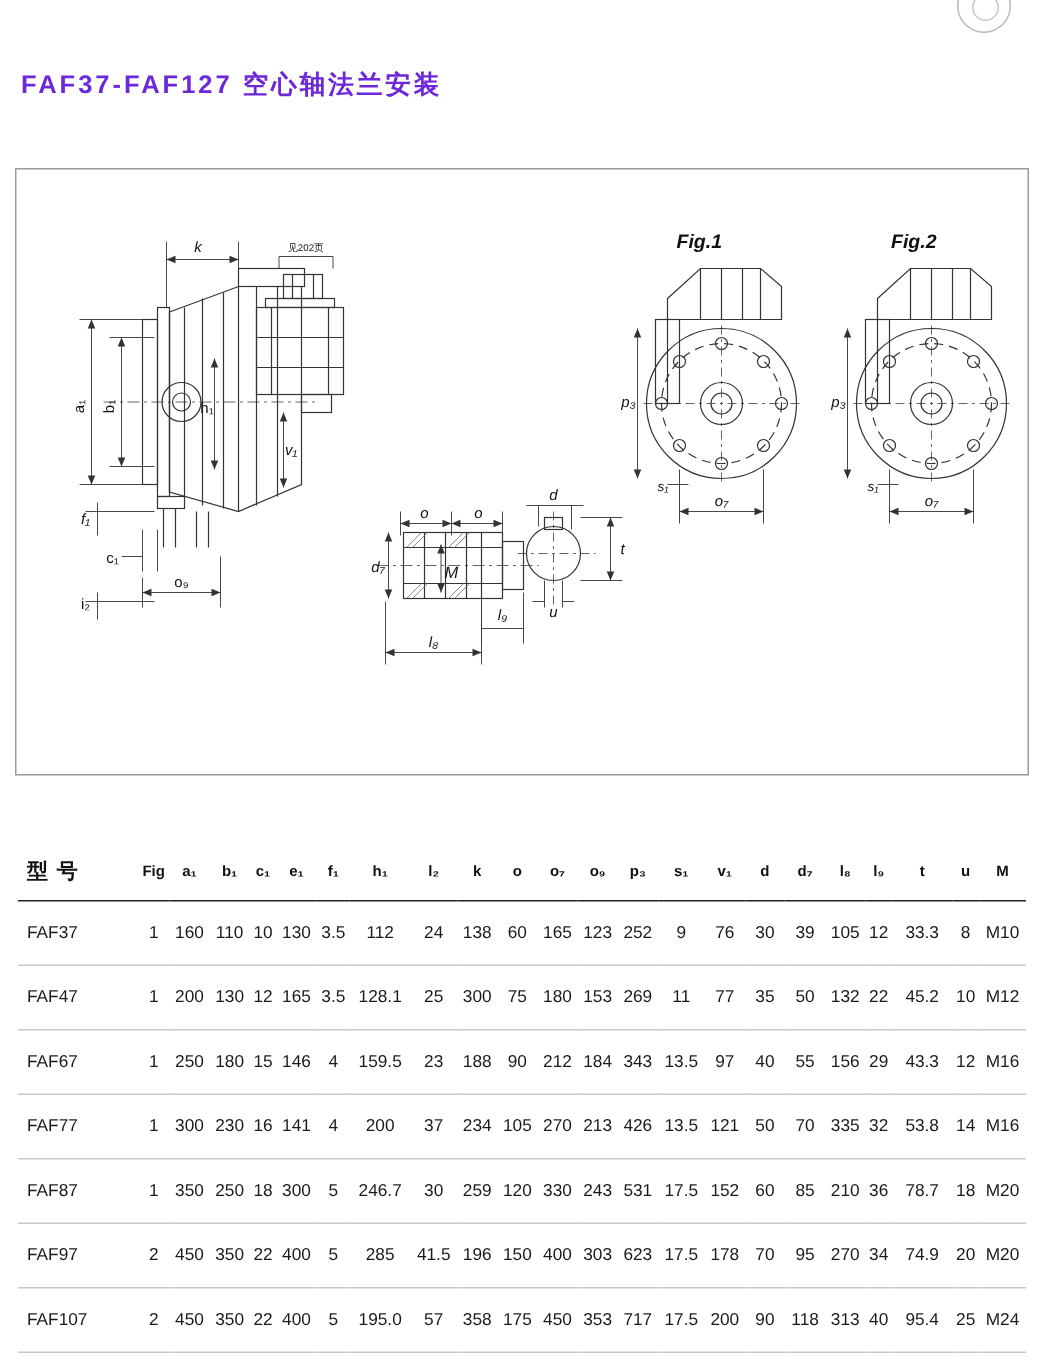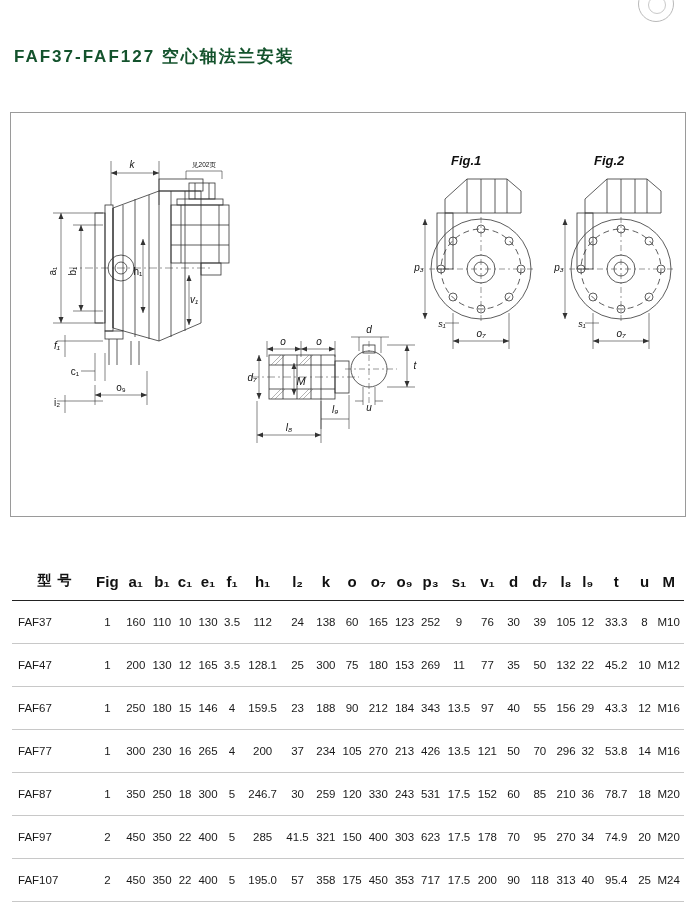--- a/index.html
+++ b/index.html
@@ -17,21 +17,21 @@
     width:34px;height:34px;border:1px solid #b9b9b9;border-radius:50%;
   }
   .corner-mark:after{
     content:"";position:absolute;left:50%;top:50%;
     width:16px;height:16px;margin:-8px 0 0 -8px;
     border:1px solid #c9c9c9;border-radius:50%;
   }
 
   .page-title{
     position:absolute;left:14px;top:45px;
-    font-size:17px;letter-spacing:2px;font-weight:600;color:#14532d;
+    font-size:17px;letter-spacing:2px;font-weight:600;color:#6d28d9;
     white-space:nowrap;
   }
 
   .figure-box{
     position:absolute;left:10px;top:112px;width:676px;height:405px;
     border:1px solid #9a9a9a;background:#fff;
     box-sizing:border-box;
   }
   .figure-box svg{display:block;}
 
@@ -41,25 +41,25 @@
     font-size:11px;
   }
   .spec-table th, .spec-table td{
     text-align:center;
     padding:0;
     height:42px;
     font-weight:normal;
     white-space:nowrap;
   }
   .spec-table thead th{
-    font-size:15px;font-weight:bold;color:#111;
+    font-size:10px;font-weight:bold;color:#111;
     border-bottom:1px solid #222;
     height:38px;
   }
-  .spec-table thead th.model-h{font-size:14px;letter-spacing:1px;text-align:center;}
+  .spec-table thead th.model-h{font-size:14px;letter-spacing:1px;}
   .spec-table tbody td{
     border-bottom:1px solid #c8c8c8;
     font-size:11.5px;color:#1a1a1a;
   }
   .spec-table tbody tr:last-child td{border-bottom:1px solid #c8c8c8;}
   .spec-table td.model, .spec-table th.model-h{
     text-align:left;padding-left:6px;width:74px;
   }
 </style>
 </head>
@@ -484,34 +484,34 @@
         <td>43.3</td>
         <td>12</td>
         <td>M16</td>
       </tr>
       <tr>
         <td class="model">FAF77</td>
         <td>1</td>
         <td>300</td>
         <td>230</td>
         <td>16</td>
-        <td>265</td>
+        <td>141</td>
         <td>4</td>
         <td>200</td>
         <td>37</td>
         <td>234</td>
         <td>105</td>
         <td>270</td>
         <td>213</td>
         <td>426</td>
         <td>13.5</td>
         <td>121</td>
         <td>50</td>
         <td>70</td>
-        <td>296</td>
+        <td>335</td>
         <td>32</td>
         <td>53.8</td>
         <td>14</td>
         <td>M16</td>
       </tr>
       <tr>
         <td class="model">FAF87</td>
         <td>1</td>
         <td>350</td>
         <td>250</td>
@@ -538,21 +538,21 @@
       <tr>
         <td class="model">FAF97</td>
         <td>2</td>
         <td>450</td>
         <td>350</td>
         <td>22</td>
         <td>400</td>
         <td>5</td>
         <td>285</td>
         <td>41.5</td>
-        <td>321</td>
+        <td>196</td>
         <td>150</td>
         <td>400</td>
         <td>303</td>
         <td>623</td>
         <td>17.5</td>
         <td>178</td>
         <td>70</td>
         <td>95</td>
         <td>270</td>
         <td>34</td>

